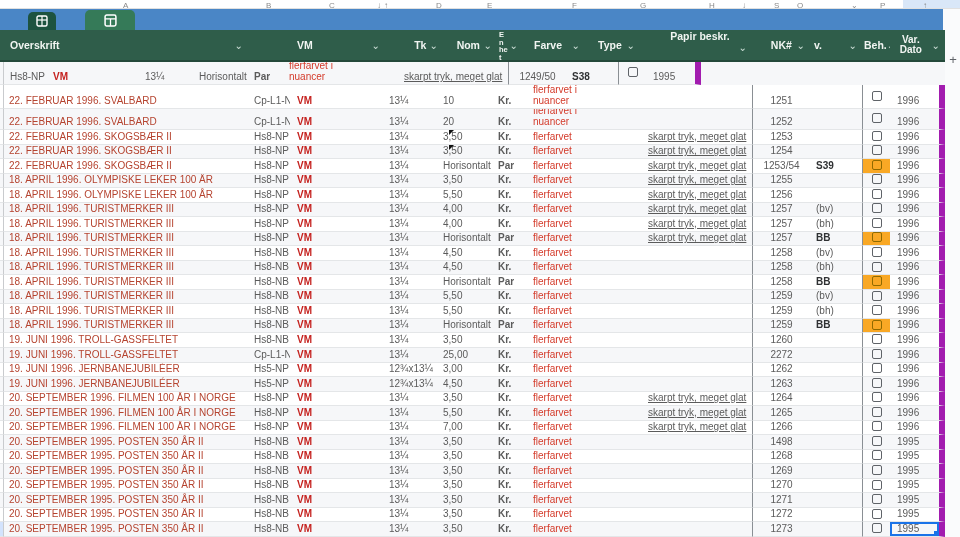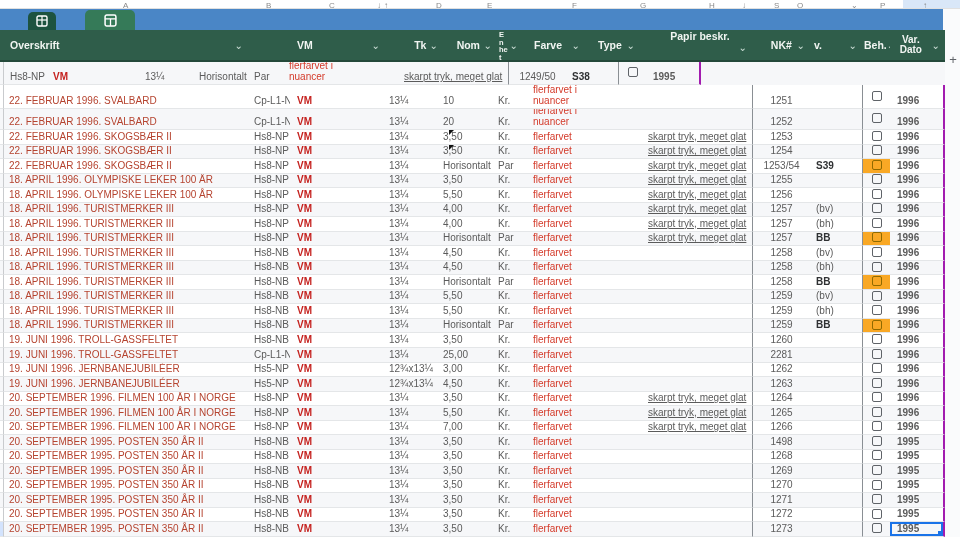--- a/index.html
+++ b/index.html
@@ -61,30 +61,30 @@
   .row.odd .gutter { background:#f6f7f9; }
   .gutter.sel-gutter { background:#d3e3fd !important; }
   .cell { display:flex; align-items:flex-end; overflow:hidden; position:relative;
           font-size:10px; line-height:11px; color:#5b5b5b; padding-bottom:2px;
           border-bottom:1px solid #e4e6e8; white-space:nowrap; cursor:cell; }
   .c-overskrift { width:244px; padding-left:5px; color:#b5432f; }
   .c-papir { width:42px; padding-left:6px; }
   .c-vm { width:95px; padding-left:7px; color:#c5221f; font-weight:700; }
   .c-tk { width:58px; padding-left:4px; }
   .c-nom { width:54px; padding-right:7px; }
-  .c-enhet { width:26px; padding-left:1px; }
+  .c-enhet { width:26px; padding-left:1px;font-weight:bold; }
   .c-farve { width:62px; padding-left:10px; color:#d43a2a; white-space:normal; }
   .c-type { width:55px; }
   .c-papir_beskr { width:112px; padding-left:8px;text-decoration:underline; }
   .c-nk { width:58px; justify-content:center; border-left:1px solid #8a8f94; }
   .c-v { width:52px; padding-left:6px; }
   .c-v .vbold { font-weight:700; color:#2f3133; }
   .c-beh { width:28px; justify-content:center; align-items:center; border-left:1px solid #8a8f94; }
   .c-beh.hl { background:#f9a825; }
-  .c-var_dato { width:55px; padding-left:7px; border-right:2px solid #a21caf;font-weight:bold; }
+  .c-var_dato { width:55px; padding-left:7px; border-right:6px solid #a21caf; }
 
   .checkbox { width:10px; height:10px; border:1.6px solid #5f6368; border-radius:2px;
               background:transparent; cursor:pointer; }
   .c-beh.hl .checkbox { border-color:#8f6a00; }
 
   .note-marker { position:absolute; left:6px; top:0; width:0; height:0;
                  border-top:5px solid #111; border-right:5px solid transparent; }
 
   .cell.selected { box-shadow:inset 0 0 0 2px #1a73e8; }
   .sel-handle { position:absolute; right:0px; bottom:0px; width:5px; height:5px;
@@ -969,21 +969,21 @@
           <div class="cell c-farve">
             <span>flerfarvet</span>
           </div>
           <div class="cell c-type">
             <span></span>
           </div>
           <div class="cell c-papir_beskr">
             <span></span>
           </div>
           <div class="cell c-nk">
-            <span>2281</span>
+            <span>2272</span>
           </div>
           <div class="cell c-v">
             <span></span>
           </div>
           <div class="cell c-beh">
             <div class="checkbox"></div>
           </div>
           <div class="cell c-var_dato">
             <span>1996</span>
           </div>

